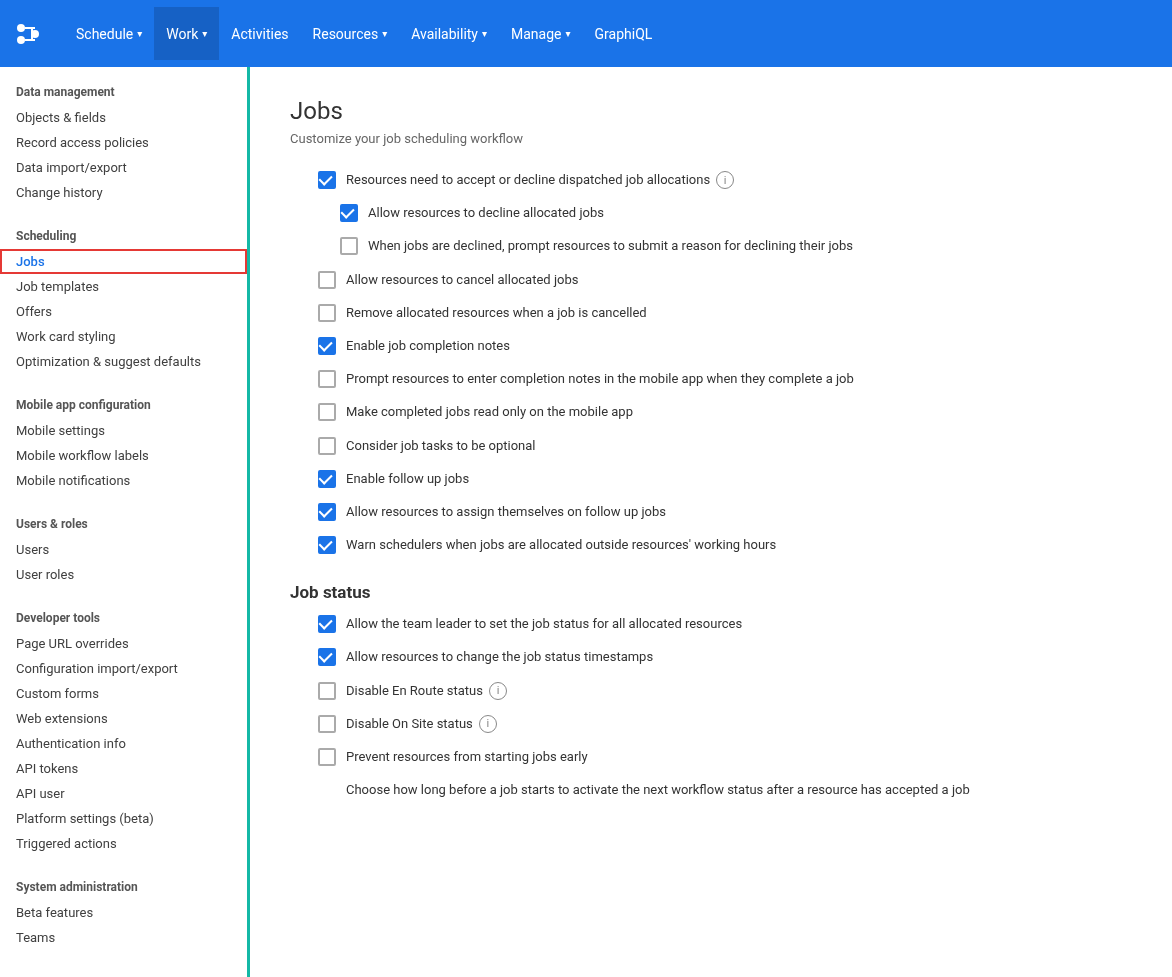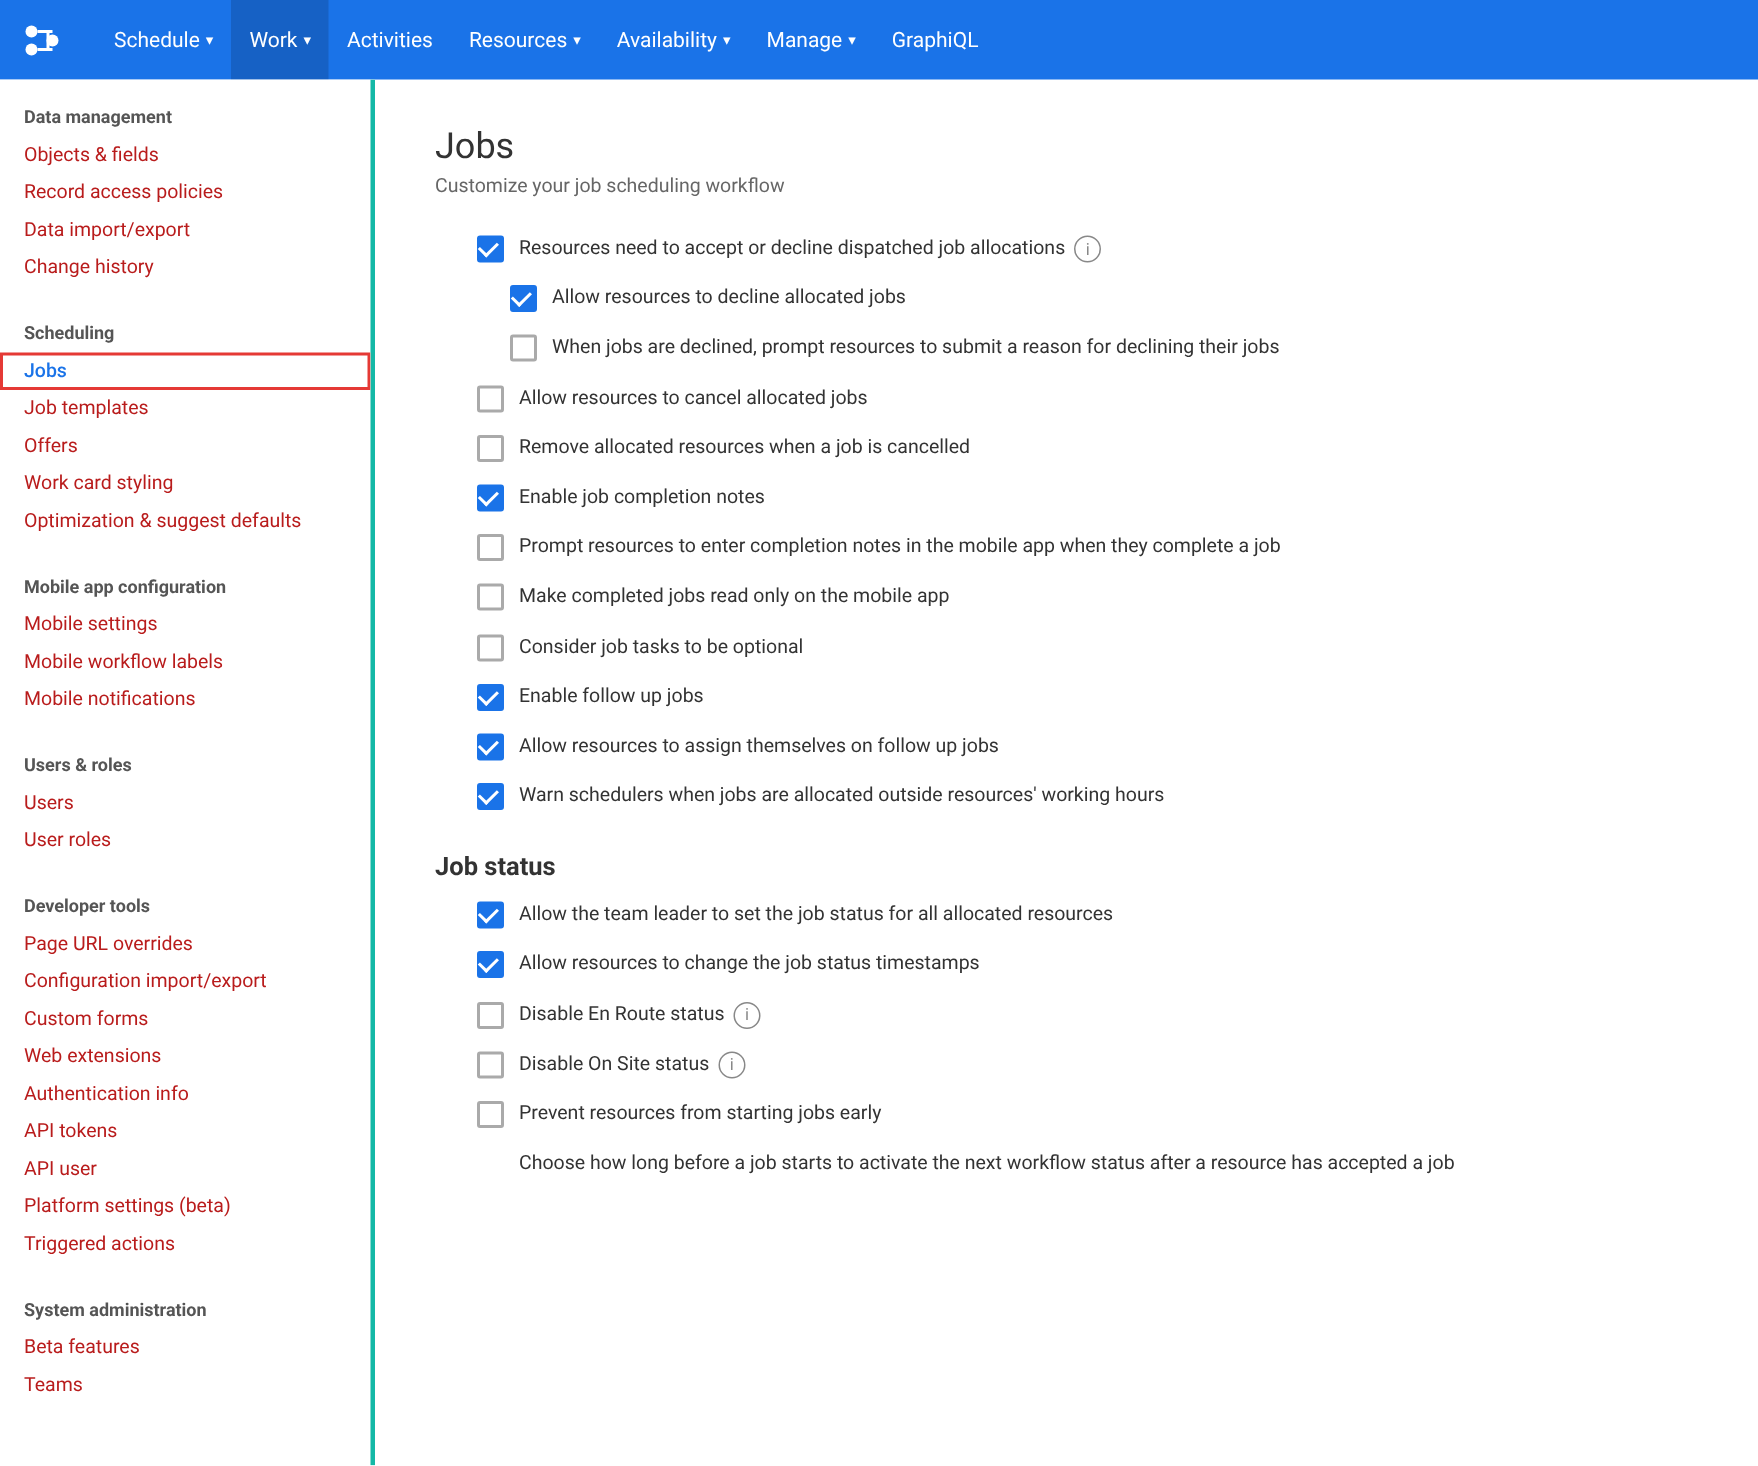--- a/index.html
+++ b/index.html
@@ -4,21 +4,21 @@
   <style>
     * { box-sizing: border-box; margin: 0; padding: 0; }
     body { font-family: -apple-system, BlinkMacSystemFont, 'Segoe UI', Roboto, sans-serif; font-size: 14px; color: #333; background: #fff; }
 
     
     .topnav {
       background: #1a73e8;
       display: flex;
       align-items: center;
       padding: 0 16px;
-      height: 53px;
+      height: 67px;
       color: #fff;
     }
     .topnav-logo {
       margin-right: 20px;
       font-size: 22px;
       color: #fff;
       display: flex; align-items: center;
     }
     .topnav-item {
       display: flex; align-items: center; gap: 4px;
@@ -41,21 +41,21 @@
       background: #fff;
     }
     .sidebar-section-title {
       font-size: 12px; font-weight: 700; color: #555;
       padding: 14px 16px 6px;
       text-transform: none;
       letter-spacing: 0;
     }
     .sidebar-item {
       display: block; padding: 5px 16px;
-      color: #b91c1c; font-size: 13px; cursor: pointer;
+      color: #404040; font-size: 13px; cursor: pointer;
       text-decoration: none;
     }
     .sidebar-item.active {
       border: 2px solid #e53935;
       color: #1a73e8;
       background: #fff;
       font-weight: 500;
       padding: 3px 14px;
     }
     .sidebar-divider { height: 10px; }

